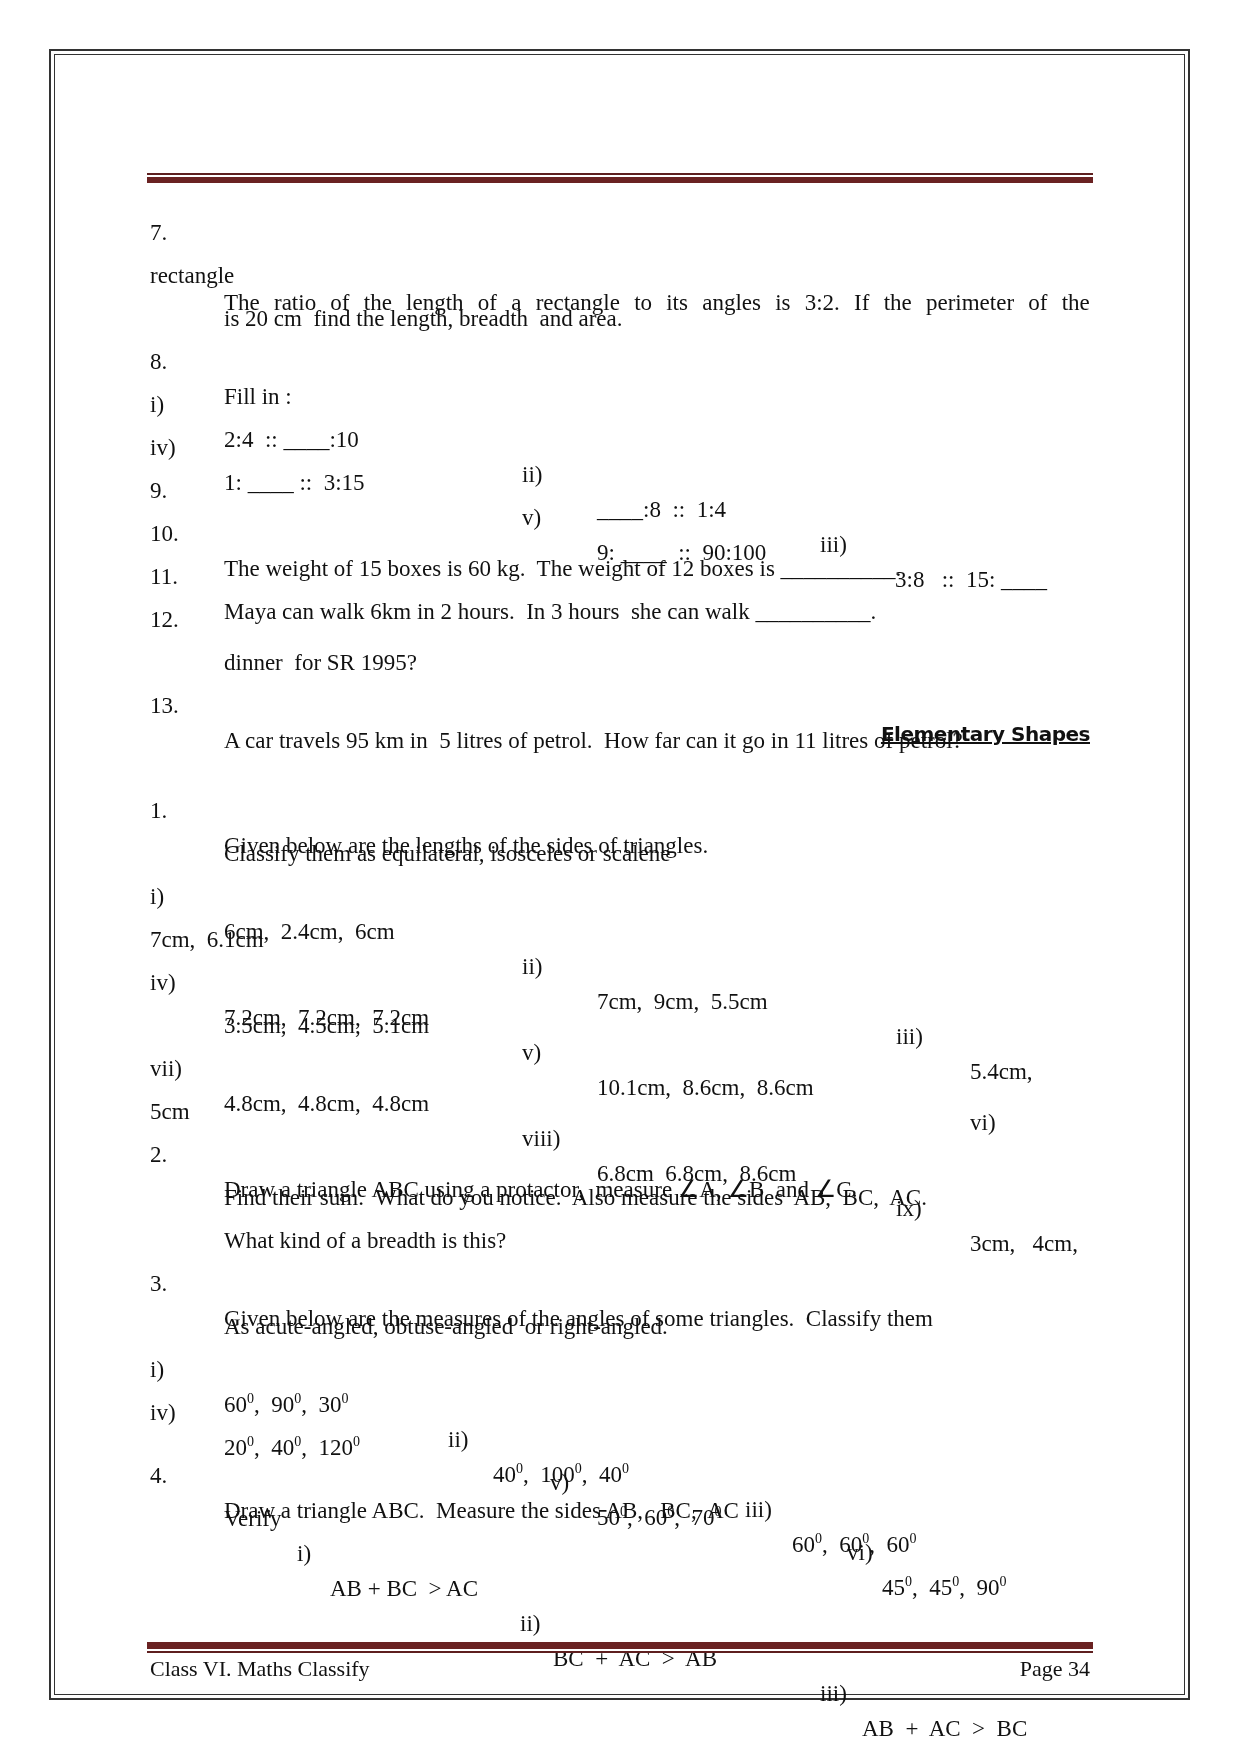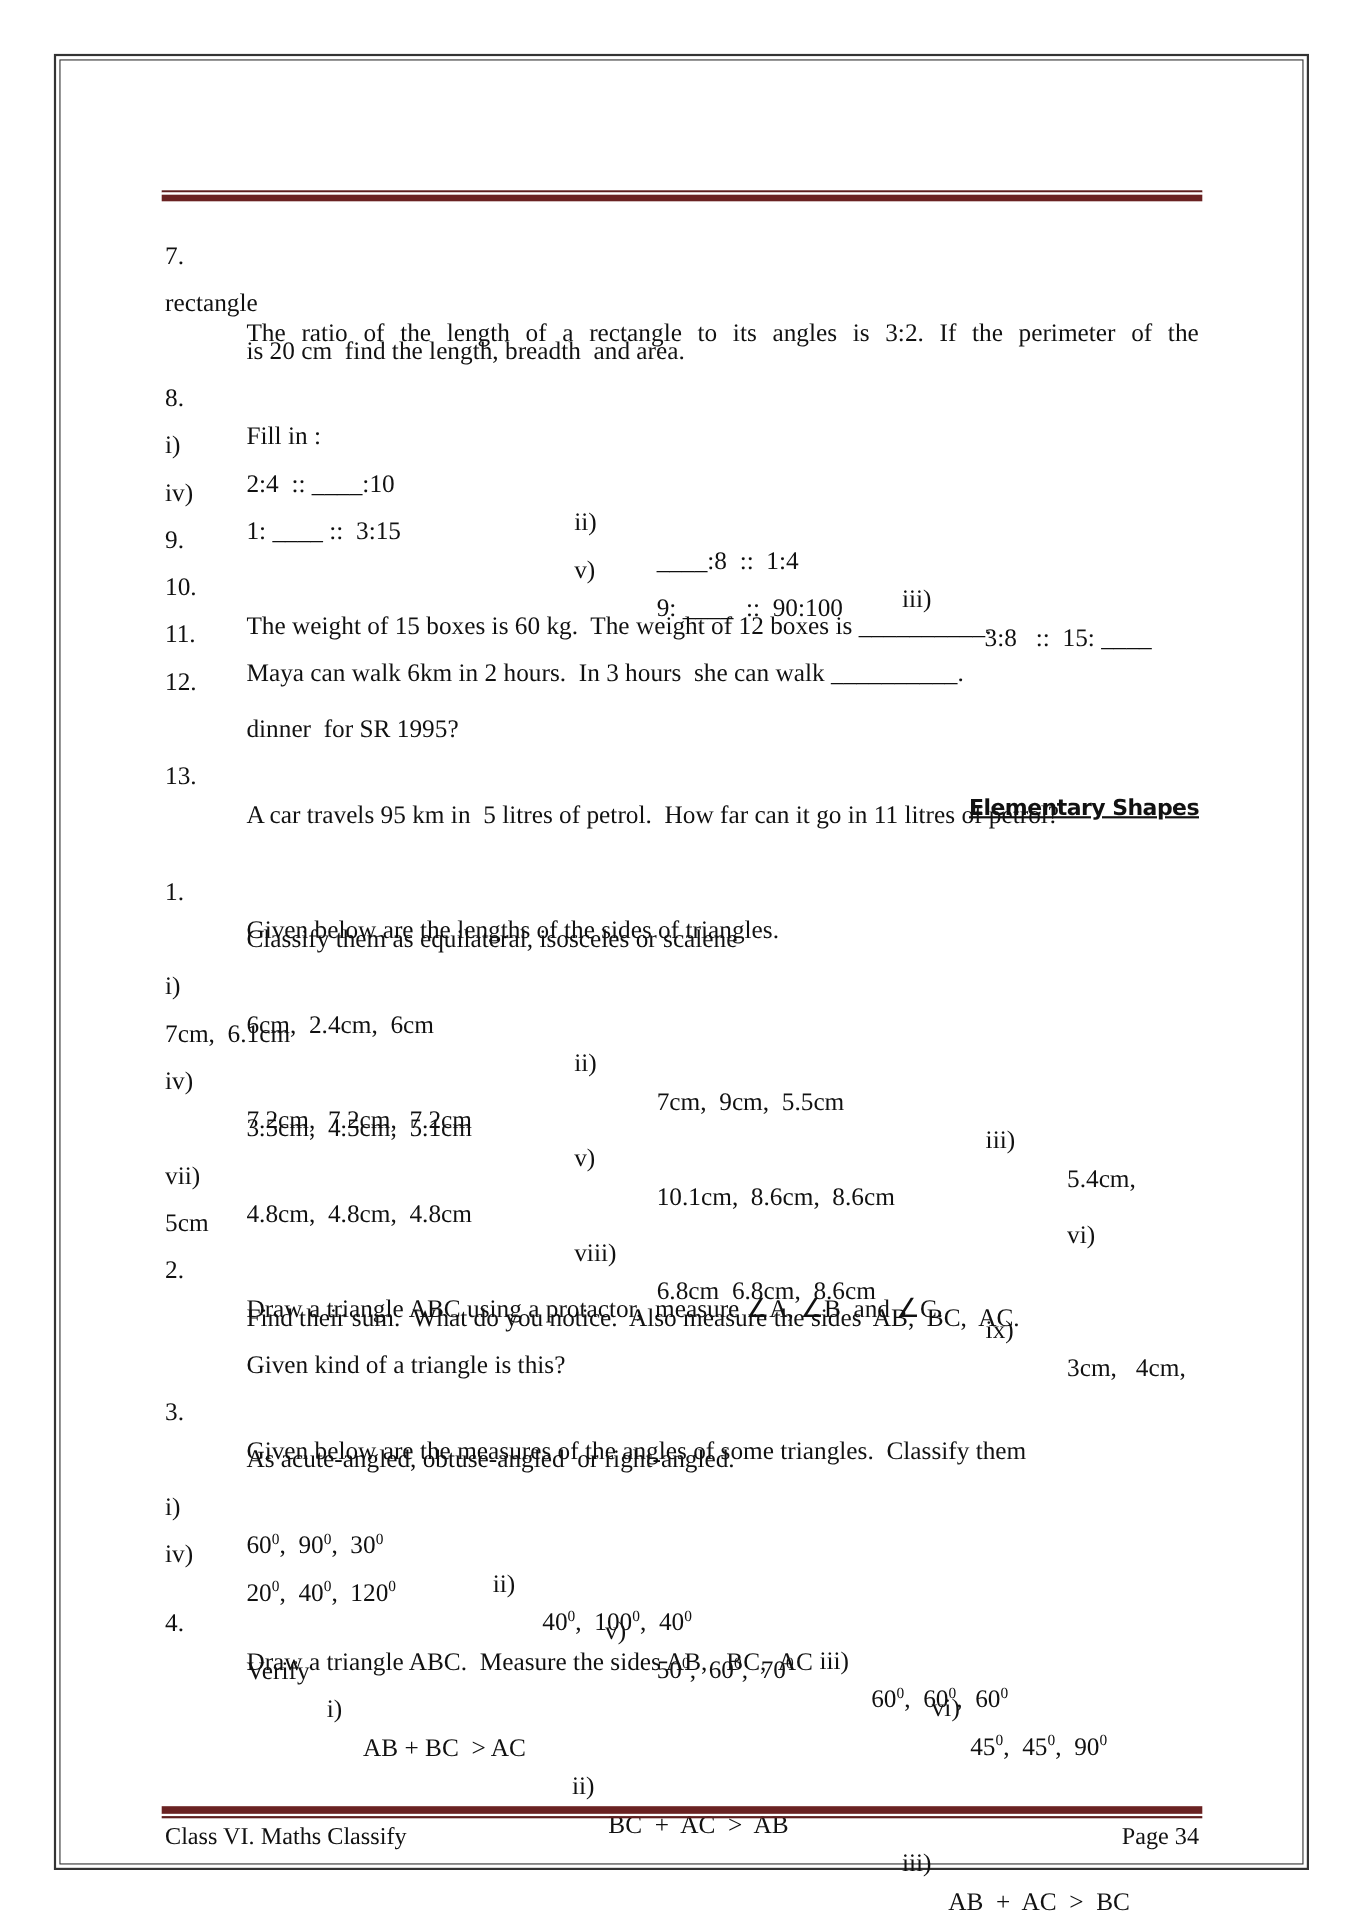--- a/index.html
+++ b/index.html
@@ -142,21 +142,21 @@
   </div>
 
   <div class="line">
     <span class="num">2.</span>
     <span class="txt"><span>Draw a triangle ABC using a protactor,  measure </span><span class="angle">∠</span><span>A</span><span>, </span><span class="angle">∠</span><span>B</span><span>  and </span><span class="angle">∠</span><span>C</span><span>.</span></span>
   </div>
   <div class="line">
     <span class="txt">Find their sum.  What do you notice.  Also measure the sides  AB,  BC,  AC.</span>
   </div>
   <div class="line">
-    <span class="txt">Given kind of a triangle is this?</span>
+    <span class="txt">What kind of a breadth is this?</span>
   </div>
 
   <div class="line">
     <span class="num">3.</span>
     <span class="txt">Given below are the measures of the angles of some triangles.  Classify them</span>
   </div>
   <div class="line">
     <span class="txt">As acute-angled, obtuse-angled  or right-angled.</span>
   </div>
   <div class="line">

